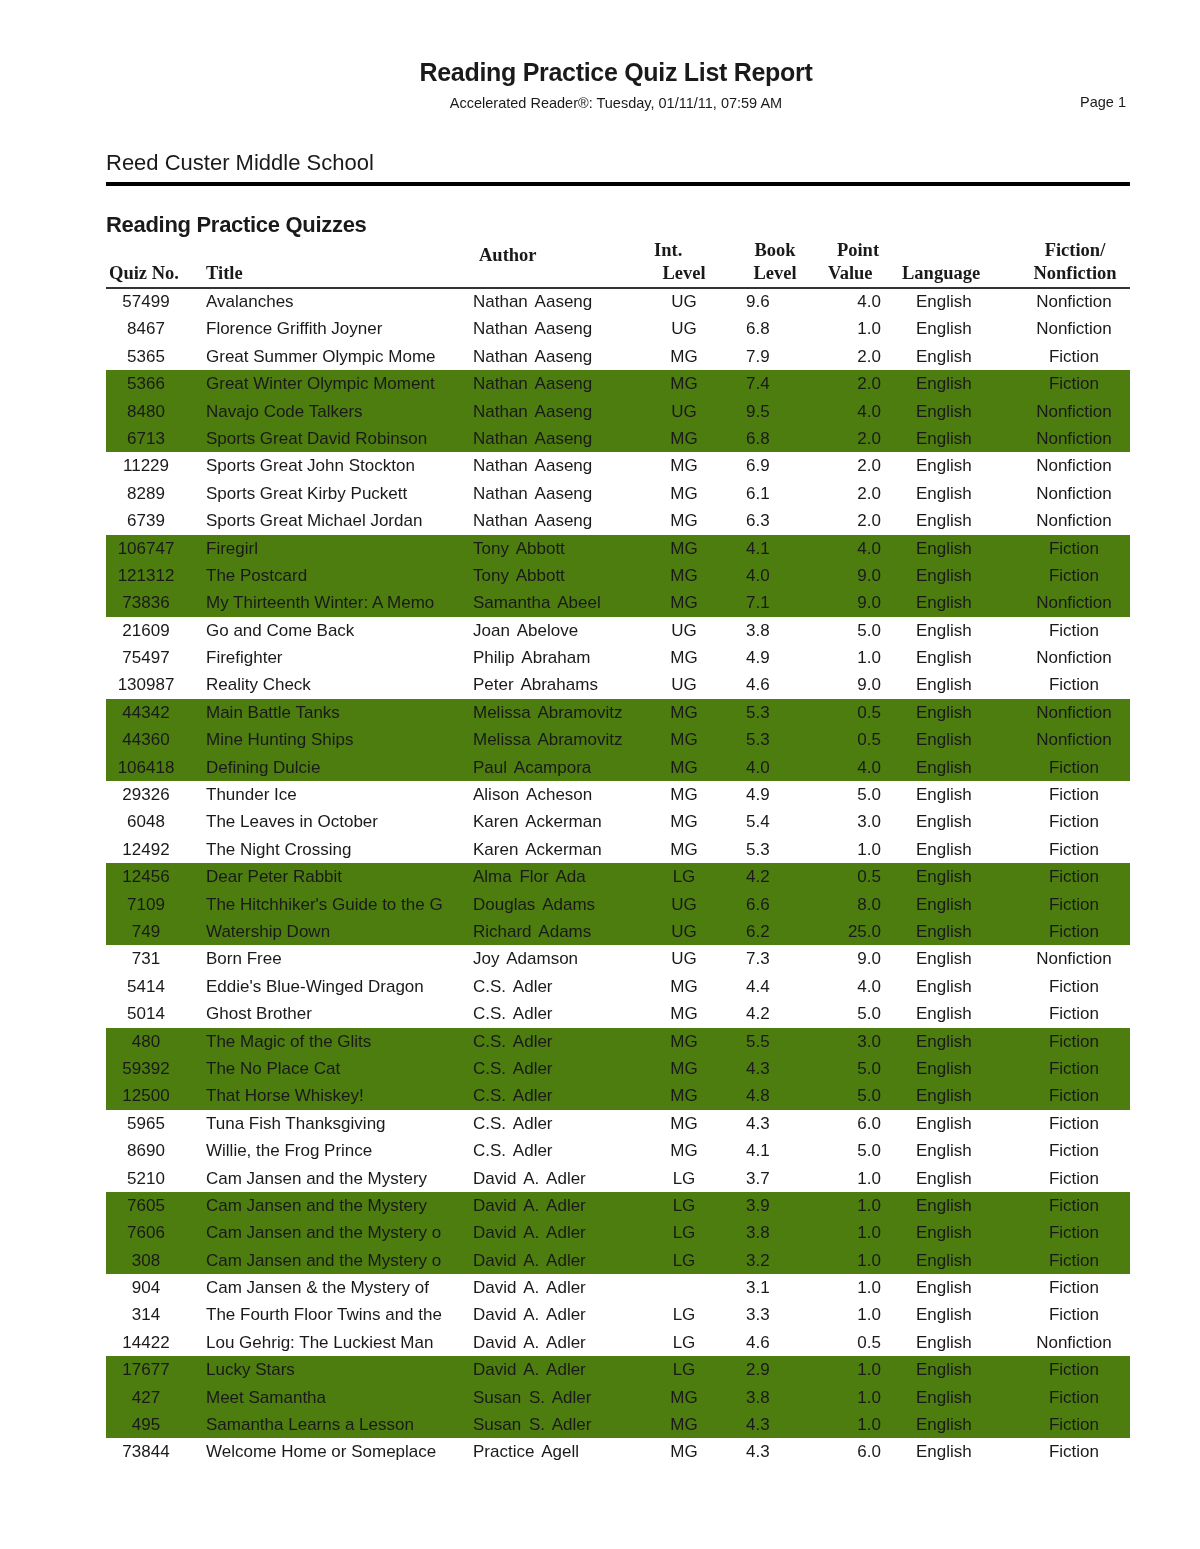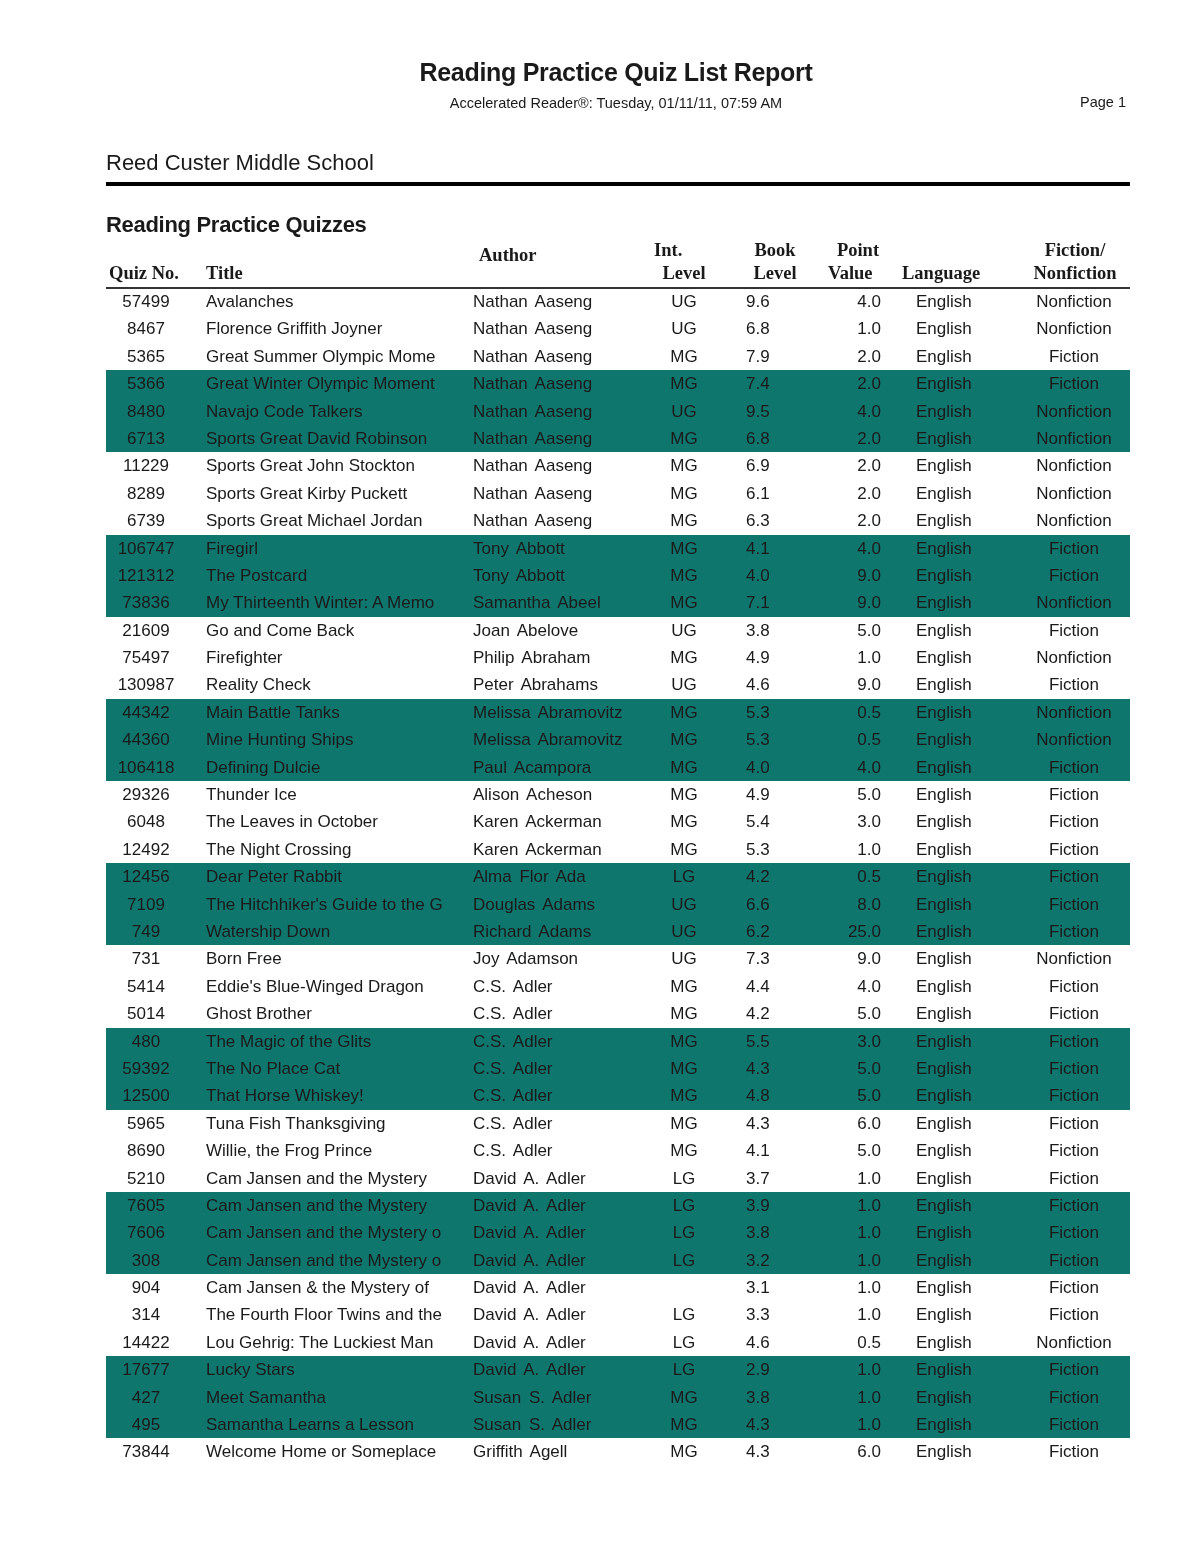--- a/index.html
+++ b/index.html
@@ -10,21 +10,21 @@
   .school { position: absolute; left: 106px; top: 150px; font-size: 22px; }
   .rule-thick { position: absolute; left: 106px; top: 182px; width: 1024px; height: 4px; background: #000; }
   .section { position: absolute; left: 106px; top: 212px; font-size: 22px; font-weight: bold; letter-spacing: -0.3px; }
 
   .thead { position: absolute; left: 106px; top: 236px; width: 1024px; height: 50px; font-family: "Liberation Serif", serif; font-weight: bold; font-size: 18.5px; }
   .thead .h { position: absolute; line-height: 23px; }
   .rule-head { position: absolute; left: 106px; top: 287px; width: 1024px; height: 2px; background: #333; }
 
   .tbody { position: absolute; left: 106px; top: 288px; width: 1024px; }
   .row { position: relative; height: 27.4px; font-size: 17px; line-height: 27.4px; }
-  .row.shade { background: #0f766e; }
+  .row.shade { background: #4d7c0f; }
   .row span { position: absolute; top: 0; white-space: nowrap; overflow: hidden; }
   .c-quiz { left: 0; width: 80px; text-align: center; }
   .c-title { left: 100px; width: 246px; }
   .c-author { left: 367px; width: 180px; word-spacing: 3px; }
   .c-int { left: 548px; width: 60px; text-align: center; }
   .c-book { left: 640px; width: 52px; text-align: left; }
   .c-point { left: 720px; width: 55px; text-align: right; }
   .c-lang { left: 800px; width: 80px; text-align: left; padding-left: 10px; }
   .c-fic { left: 918px; width: 100px; text-align: center; }
 </style>
@@ -471,20 +471,20 @@
       <span class="c-author">Susan S. Adler</span>
       <span class="c-int">MG</span>
       <span class="c-book">4.3</span>
       <span class="c-point">1.0</span>
       <span class="c-lang">English</span>
       <span class="c-fic">Fiction</span>
     </div>
     <div class="row">
       <span class="c-quiz">73844</span>
       <span class="c-title">Welcome Home or Someplace</span>
-      <span class="c-author">Griffith Agell</span>
+      <span class="c-author">Practice Agell</span>
       <span class="c-int">MG</span>
       <span class="c-book">4.3</span>
       <span class="c-point">6.0</span>
       <span class="c-lang">English</span>
       <span class="c-fic">Fiction</span>
     </div>
   </div>
 
 </body></html>

